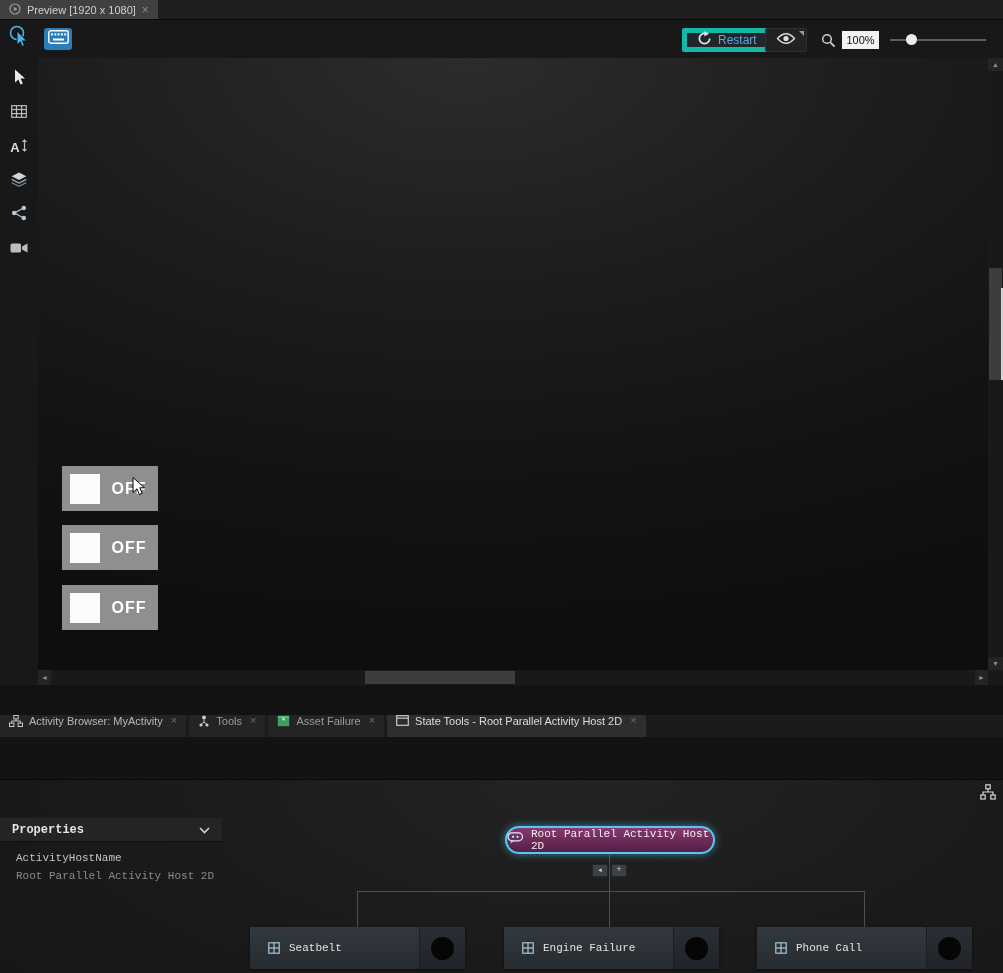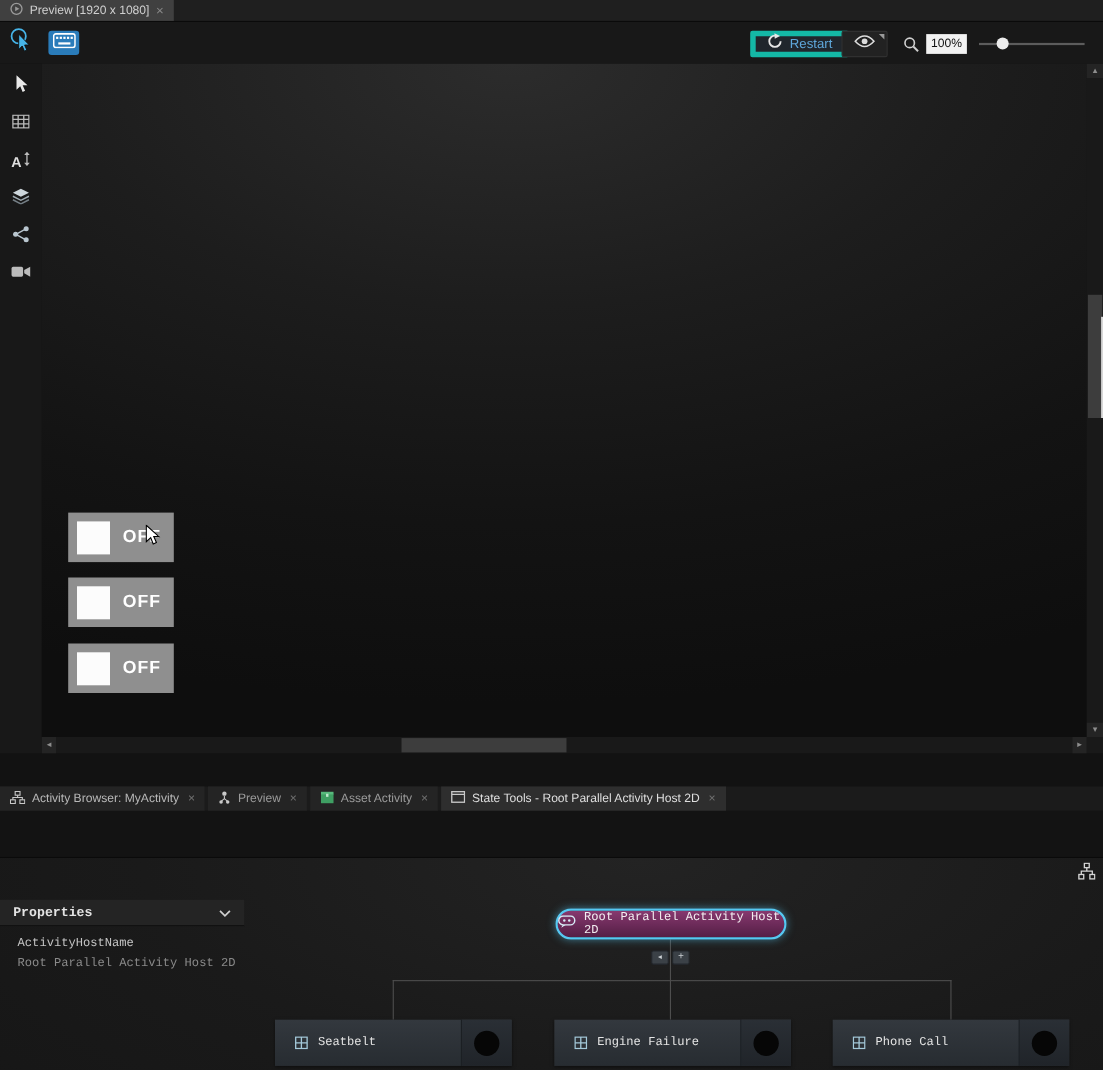--- a/index.html
+++ b/index.html
@@ -50,21 +50,21 @@
   .vs-highlight{position:absolute;left:13px;top:230px;width:2px;height:92px;background:#d8d8d8;}
   .hscroll{position:absolute;left:38px;top:670px;width:950px;height:15px;background:#191919;}
   .hs-left{left:0;top:0;width:13px;height:15px;}
   .hs-right{right:0;top:0;width:13px;height:15px;}
   .hs-thumb{position:absolute;left:327px;top:1px;width:150px;height:13px;background:#3d3d3d;}
   .scroll-corner{position:absolute;left:988px;top:670px;width:15px;height:15px;background:#191919;}
   .gap-strip{position:absolute;left:0;top:685px;width:1003px;height:30px;background:#121212;}
 
   
   .bottom-tabbar{position:absolute;left:0;top:715px;width:1003px;height:22px;background:#1b1b1b;display:flex;gap:3px;}
-  .btab{display:flex;align-items:center;gap:6px;padding:0 9px;background:#242424;font-size:11px;color:#9b9b9b;}
+  .btab{display:flex;gap:6px;padding:0 9px;background:#242424;font-size:11px;color:#9b9b9b;}
   .btab-1{color:#b8b8b8;}
   .btab-active{background:#2e2e2e;color:#dedede;}
   .btab .close-x{font-size:11px;color:#6f6f6f;margin-left:2px;}
 
   
   .bottom-panel{position:absolute;left:0;top:779px;width:1003px;height:292px;background:radial-gradient(90% 130% at 58% 0%,#232323 0%,#1a1a1a 50%,#151515 100%);border-top:1px solid #0a0a0a;font-family:Liberation Mono, monospace;}
   .expand-btn{position:absolute;left:978px;top:4px;width:20px;height:20px;display:flex;align-items:center;justify-content:center;}
   .props-header{position:absolute;left:0;top:38px;width:222px;height:24px;background:#242424;display:flex;align-items:center;padding:0 12px;border-bottom:1px solid #101010;}
   .props-title{flex:1;font-size:12px;font-weight:bold;color:#e3e3e3;}
   .prop-name{position:absolute;left:16px;top:72px;font-size:11px;color:#c4c4c4;}
@@ -274,32 +274,32 @@
     </div>
     <div class="btab">
       <span>
         <svg width="12" height="12" viewBox="0 0 12 12">
           <circle cx="6" cy="2.5" r="2" fill="#c9c9c9"></circle>
           <path d="M6,4.5 V7 M3,9.5 L6,7 L9,9.5" stroke="#c9c9c9" fill="none"></path>
           <circle cx="3" cy="10" r="1.6" fill="#c9c9c9"></circle>
           <circle cx="9" cy="10" r="1.6" fill="#c9c9c9"></circle>
         </svg>
       </span>
-      <span>Preview</span>
+      <span>Tools</span>
       <span class="close-x">×</span>
     </div>
     <div class="btab">
       <span>
         <svg width="13" height="12" viewBox="0 0 13 12">
           <rect x="0.8" y="2.6" width="11.4" height="8.6" fill="#3f9f63"></rect>
           <rect x="0.8" y="0.8" width="11.4" height="2.4" fill="#57b97c"></rect>
           <rect x="5.4" y="2.6" width="2.2" height="2.8" fill="#bfe8cd"></rect>
         </svg>
       </span>
-      <span>Asset Activity</span>
+      <span>Asset Failure</span>
       <span class="close-x">×</span>
     </div>
     <div class="btab btab-active">
       <span>
         <svg width="13" height="11" viewBox="0 0 13 11">
           <rect x="0.7" y="0.7" width="11.6" height="9.6" fill="none" stroke="#c9c9c9" stroke-width="1.2"></rect>
           <line x1="0.7" y1="3.2" x2="12.3" y2="3.2" stroke="#c9c9c9" stroke-width="1.2"></line>
         </svg>
       </span>
       <span>State Tools - Root Parallel Activity Host 2D</span>

